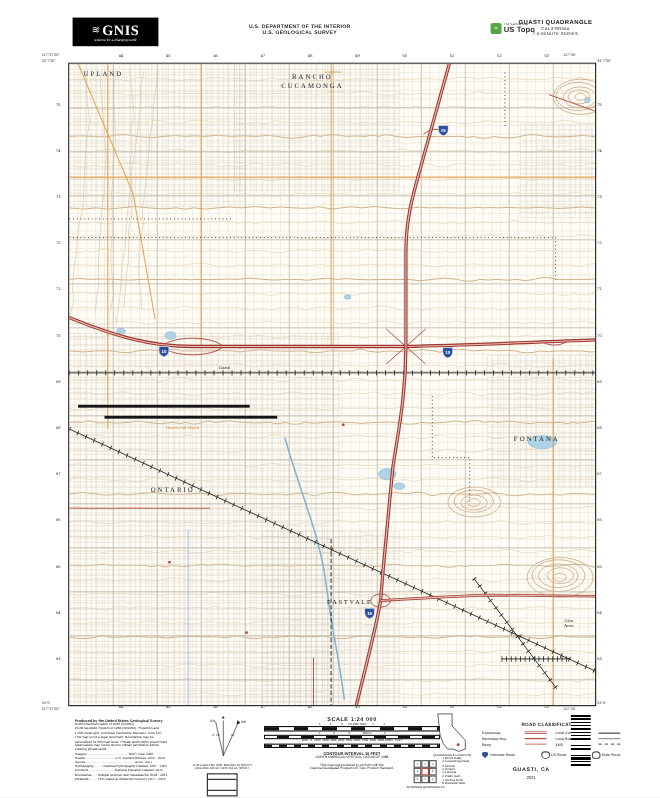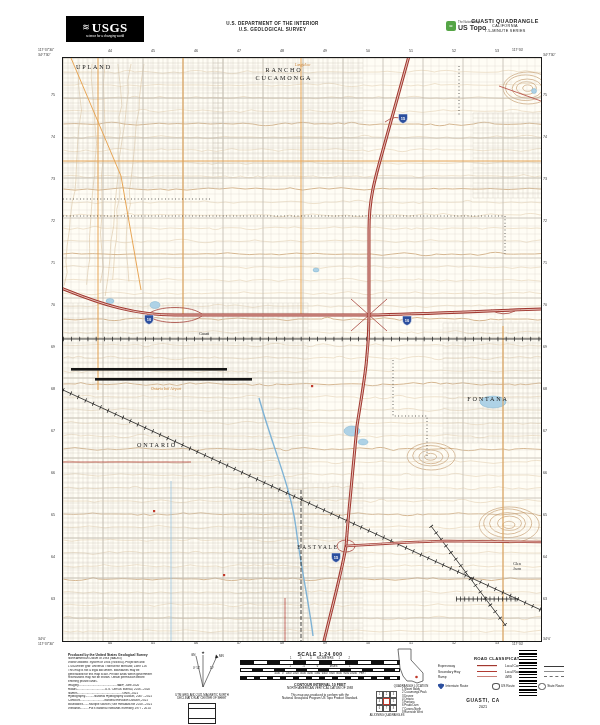--- a/index.html
+++ b/index.html
@@ -117,21 +117,21 @@
   .decl-svg text{font-size:3px;fill:#222;}
 </style>
 </head>
 <body>
 
 <div class="page">
 
   <div class="abs usgs-logo">
     <div class="row">
       <span class="usgs-wave">≋</span>
-      <span class="usgs-word">USGS</span>
+      <span class="usgs-word">GNIS</span>
     </div>
     <div class="usgs-tag">science for a changing world</div>
   </div>
   <div class="abs dept">
     <div>U.S. DEPARTMENT OF THE INTERIOR</div>
     <div>U.S. GEOLOGICAL SURVEY</div>
   </div>
   <div class="abs ustopo">
     <span class="ustopo-icon">≈</span>
     <span class="ustopo-txt">

